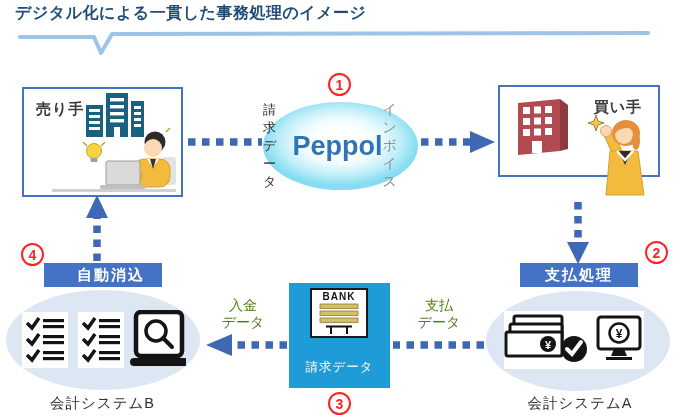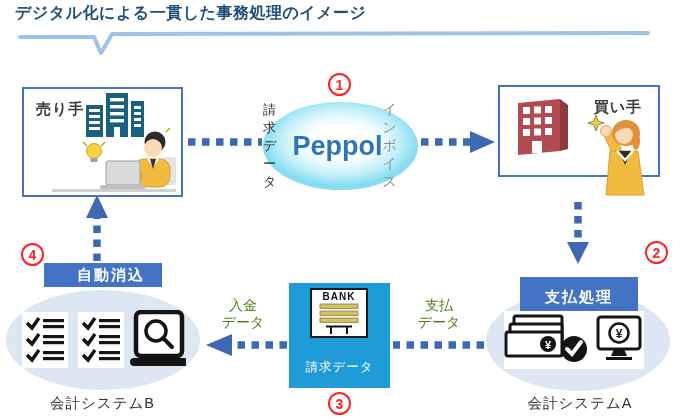--- a/index.html
+++ b/index.html
@@ -149,21 +149,21 @@
       <ellipse cx="38" cy="20" rx="14" ry="13" fill="#E2903B"></ellipse>
       <circle cx="36" cy="22" r="9" fill="#FCD9B4"></circle>
       <path d="M26,16 q8,-11 22,-3 l2,9 q-3,-7 -11,-7 q-9,0 -13,7 z" fill="#E2903B"></path>
       <ellipse cx="48" cy="28" rx="4" ry="9" fill="#E2903B"></ellipse>
       <polygon points="22,38 50,38 56,82 18,82" fill="#F2BB3D" stroke="#D89F2B"></polygon>
       <polygon points="31,38 43,38 37,52" fill="#2e2e2e"></polygon>
       <polyline points="29,38 37,47 45,38" stroke="#ffffff" stroke-width="2.4" fill="none"></polyline>
     </svg>
   </div>
 
-  <div class="abs bar" style="left:520px; top:277px; width:118px; height:40px;text-align:center;">支払処理</div>
+  <div class="abs bar" style="left:520px; top:263px; width:118px; height:24px;text-align:center;">支払処理</div>
 
   <div class="abs bar" style="left:44px; top:263px; width:118px; height:24px;padding-left:16px;">自動消込</div>
 
   <div class="abs zedi-box">
     <svg class="abs" style="left:21px; top:5px;" width="58" height="50" viewBox="0 0 58 50">
       <rect x="1" y="1" width="56" height="48" fill="#ffffff" stroke="#1a1a1a" stroke-width="2"></rect>
       <text x="29" y="12" font-size="10" font-weight="bold" fill="#111" text-anchor="middle" letter-spacing="1">BANK</text>
       <rect x="10" y="16" width="38" height="4.5" fill="#D6C063" stroke="#8D7A35" stroke-width="0.8"></rect>
       <rect x="10" y="23" width="38" height="4.5" fill="#D6C063" stroke="#8D7A35" stroke-width="0.8"></rect>
       <rect x="10" y="30" width="38" height="4.5" fill="#D6C063" stroke="#8D7A35" stroke-width="0.8"></rect>

